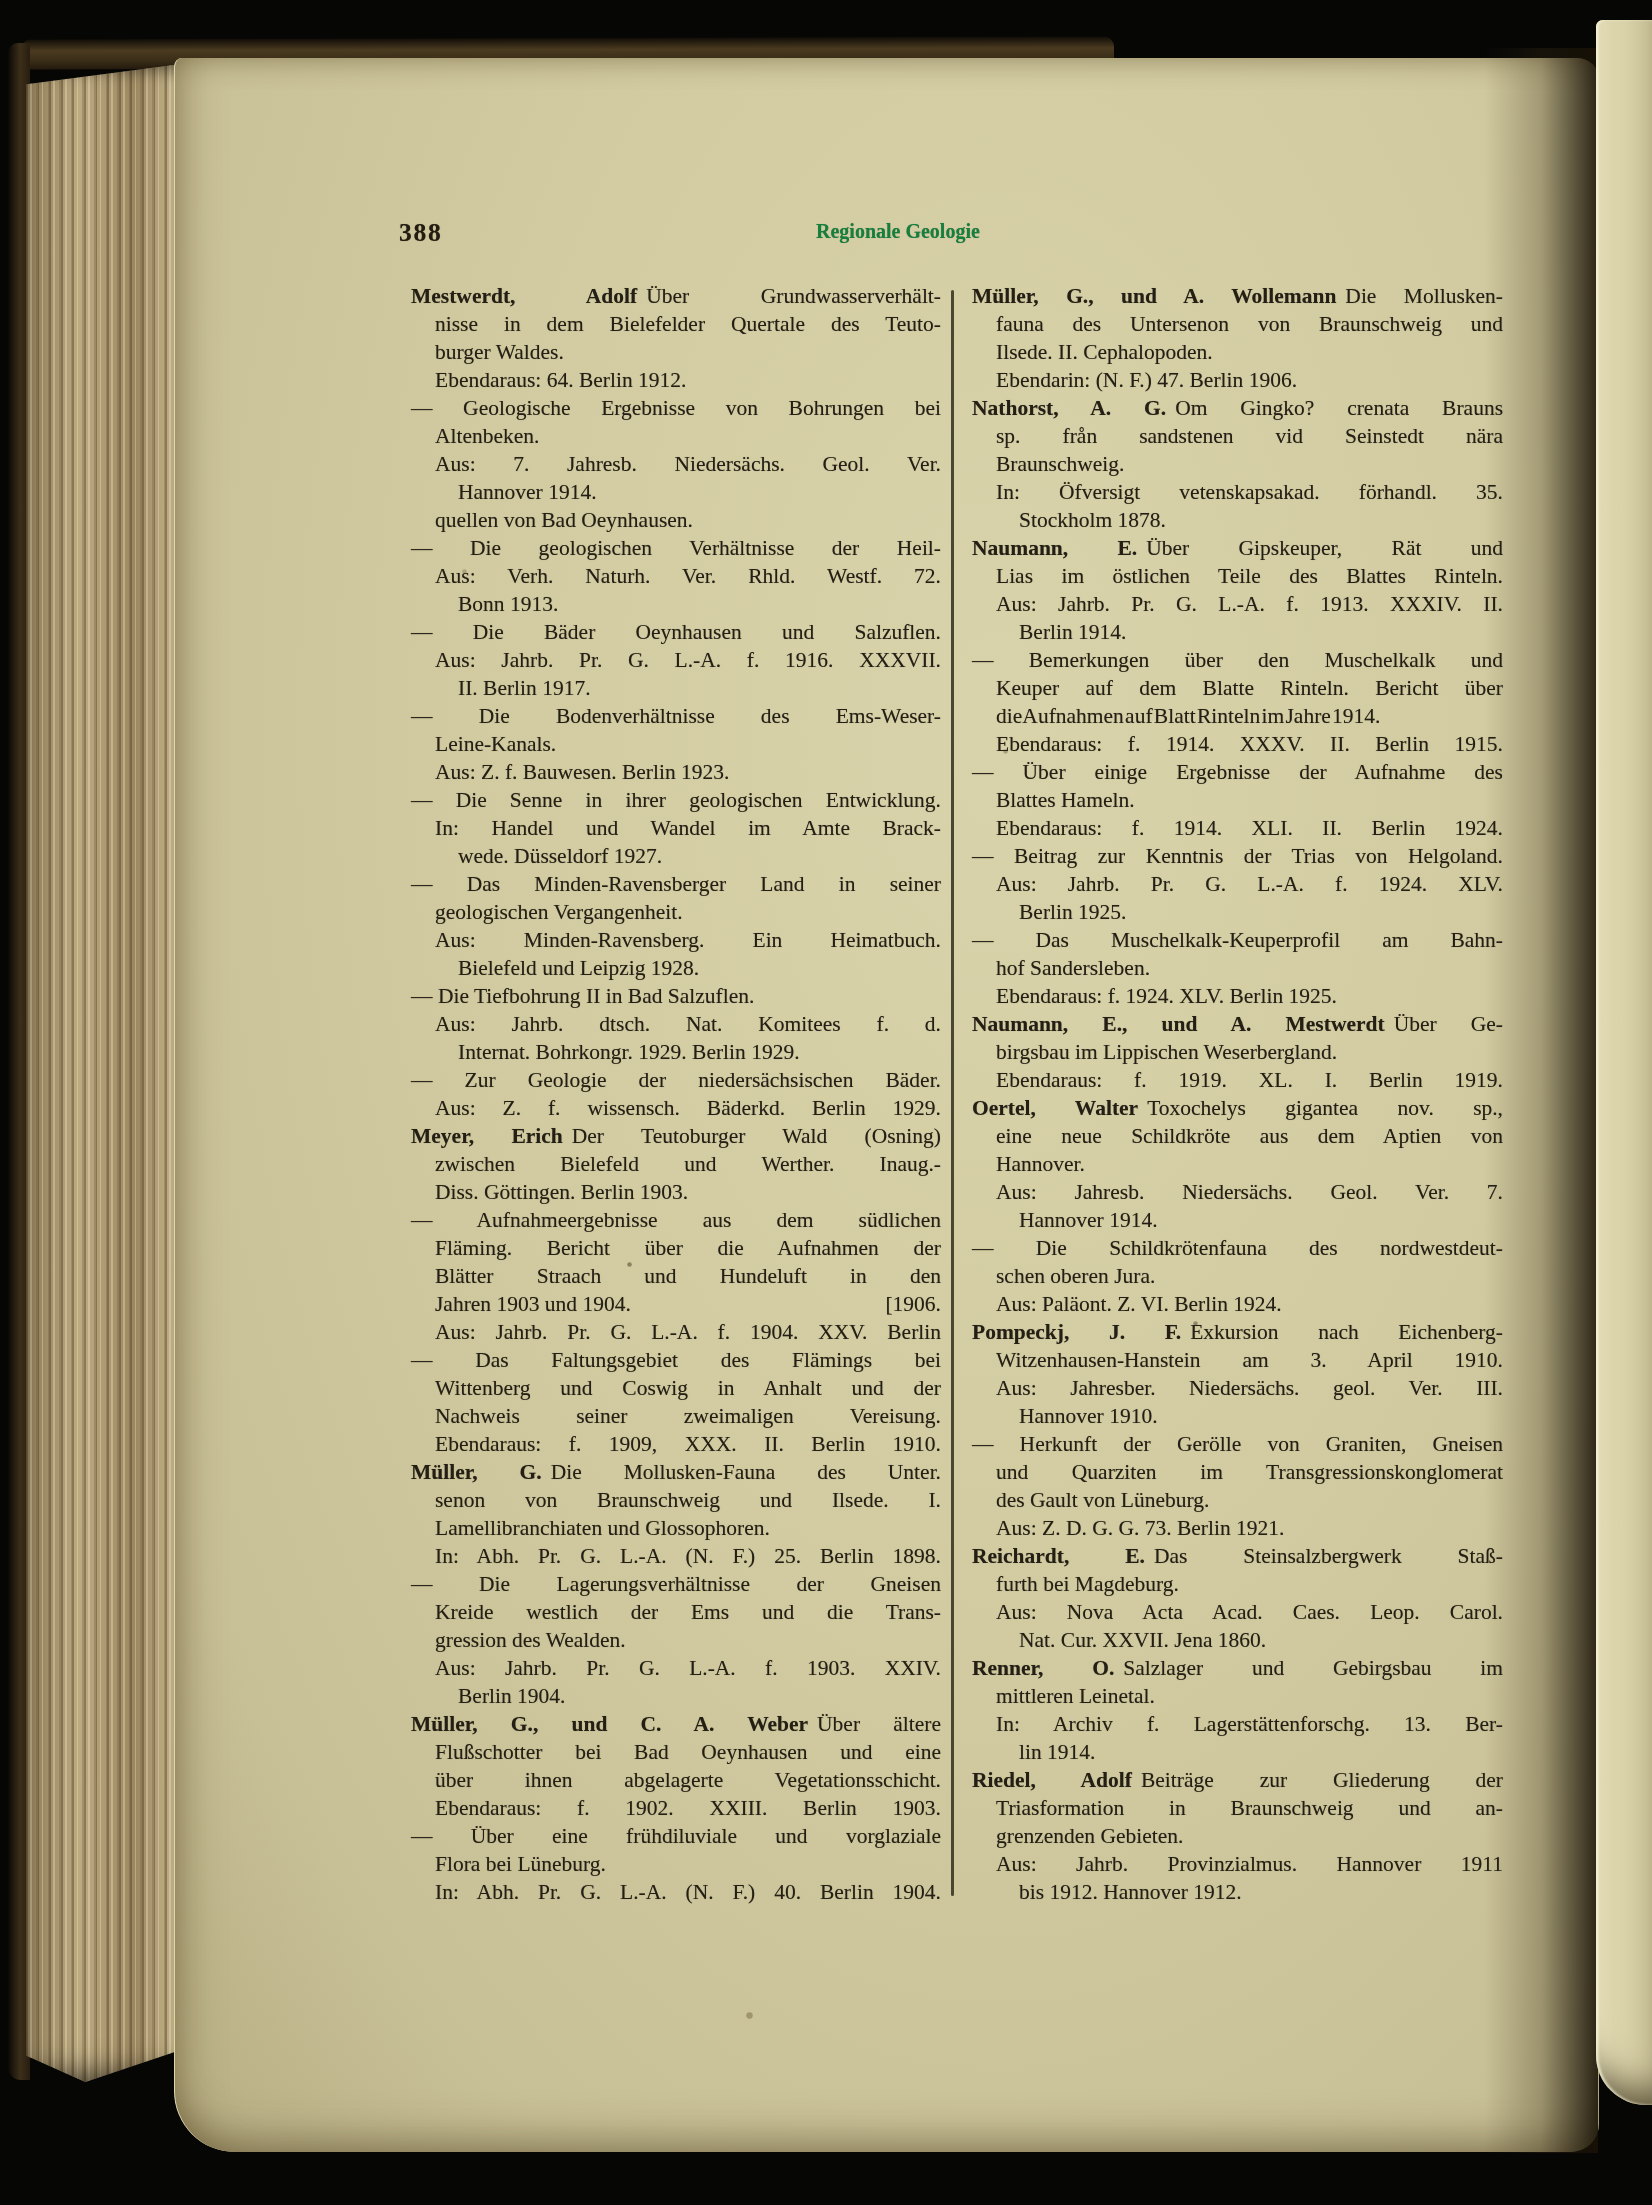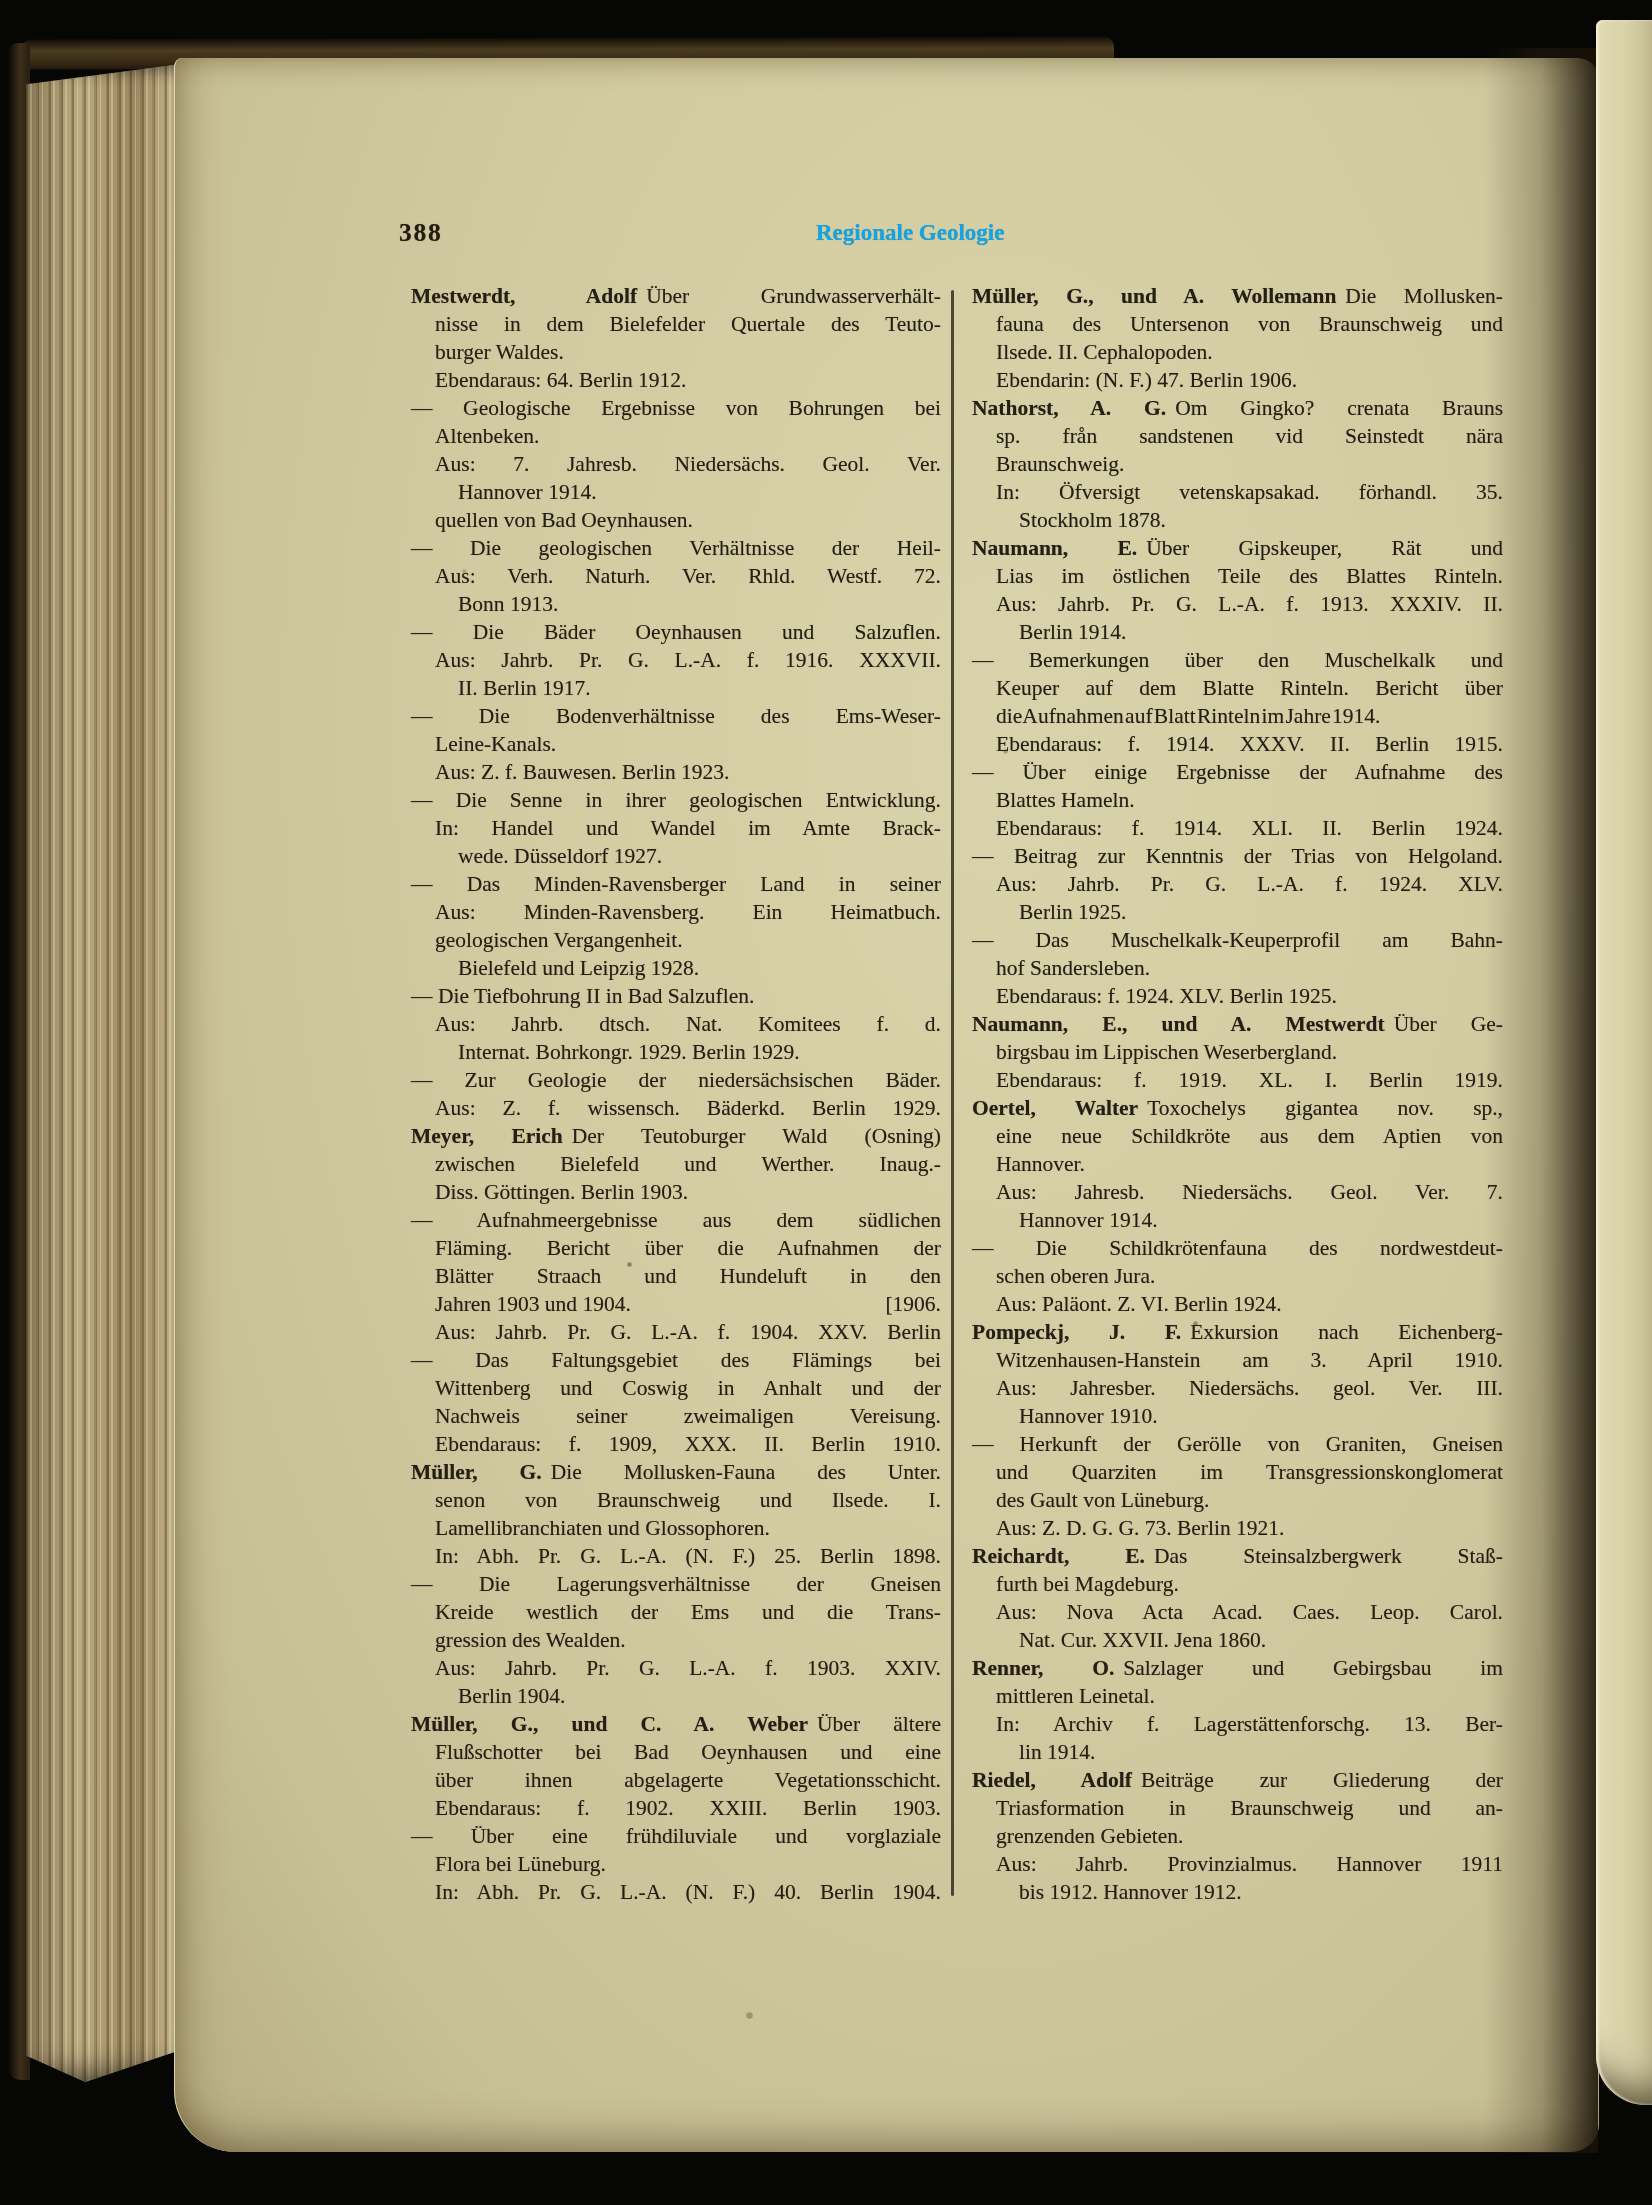--- a/index.html
+++ b/index.html
@@ -60,21 +60,21 @@
       463px 570px 0 0.8px rgba(60,45,20,.25);
   }
   
   .page-number{
     position:absolute;left:399px;top:218px;z-index:10;
     font-size:25.6px;font-weight:bold;letter-spacing:1.7px;color:#221c11;
     text-shadow:0 0 0.8px rgba(30,24,12,.45);
   }
   .running-head{
     position:absolute;left:816px;top:220px;z-index:10;
-    font-size:23px;font-weight:bold;color:#0ea5e9;
+    font-size:20px;font-weight:bold;color:#15803d;
     text-shadow:0 0 0.8px rgba(30,24,12,.4);
   }
   .col{
     position:absolute;top:282px;z-index:10;color:#241f14;
     font-size:21.5px;line-height:28px;
     text-shadow:0 0 0.8px rgba(35,28,14,.4);
   }
   .col-left{left:411px;width:530px;}
   .col-right{left:972px;width:531px;}
   .col-divider{
@@ -121,22 +121,22 @@
       <div class="line i0 just">— Die Bäder Oeynhausen und Salzuflen.</div>
       <div class="line i1 just">Aus: Jahrb. Pr. G. L.-A. f. 1916. XXXVII.</div>
       <div class="line i2">II. Berlin 1917.</div>
       <div class="line i0 just">— Die Bodenverhältnisse des Ems-Weser-</div>
       <div class="line i1">Leine-Kanals.</div>
       <div class="line i1">Aus: Z. f. Bauwesen. Berlin 1923.</div>
       <div class="line i0 just">— Die Senne in ihrer geologischen Entwicklung.</div>
       <div class="line i1 just">In: Handel und Wandel im Amte Brack-</div>
       <div class="line i2">wede. Düsseldorf 1927.</div>
       <div class="line i0 just">— Das Minden-Ravensberger Land in seiner</div>
+      <div class="line i1">geologischen Vergangenheit.</div>
       <div class="line i1 just">Aus: Minden-Ravensberg. Ein Heimatbuch.</div>
-      <div class="line i1">geologischen Vergangenheit.</div>
       <div class="line i2">Bielefeld und Leipzig 1928.</div>
       <div class="line i0">— Die Tiefbohrung II in Bad Salzuflen.</div>
       <div class="line i1 just">Aus: Jahrb. dtsch. Nat. Komitees f. d.</div>
       <div class="line i2">Internat. Bohrkongr. 1929. Berlin 1929.</div>
       <div class="line i0 just">— Zur Geologie der niedersächsischen Bäder.</div>
       <div class="line i1 just">Aus: Z. f. wissensch. Bäderkd. Berlin 1929.</div>
       <div class="line i0 just"><b>Meyer, Erich</b>Der Teutoburger Wald (Osning)</div>
       <div class="line i1 just">zwischen Bielefeld und Werther. Inaug.-</div>
       <div class="line i1">Diss. Göttingen. Berlin 1903.</div>
       <div class="line i0 just">— Aufnahmeergebnisse aus dem südlichen</div>

